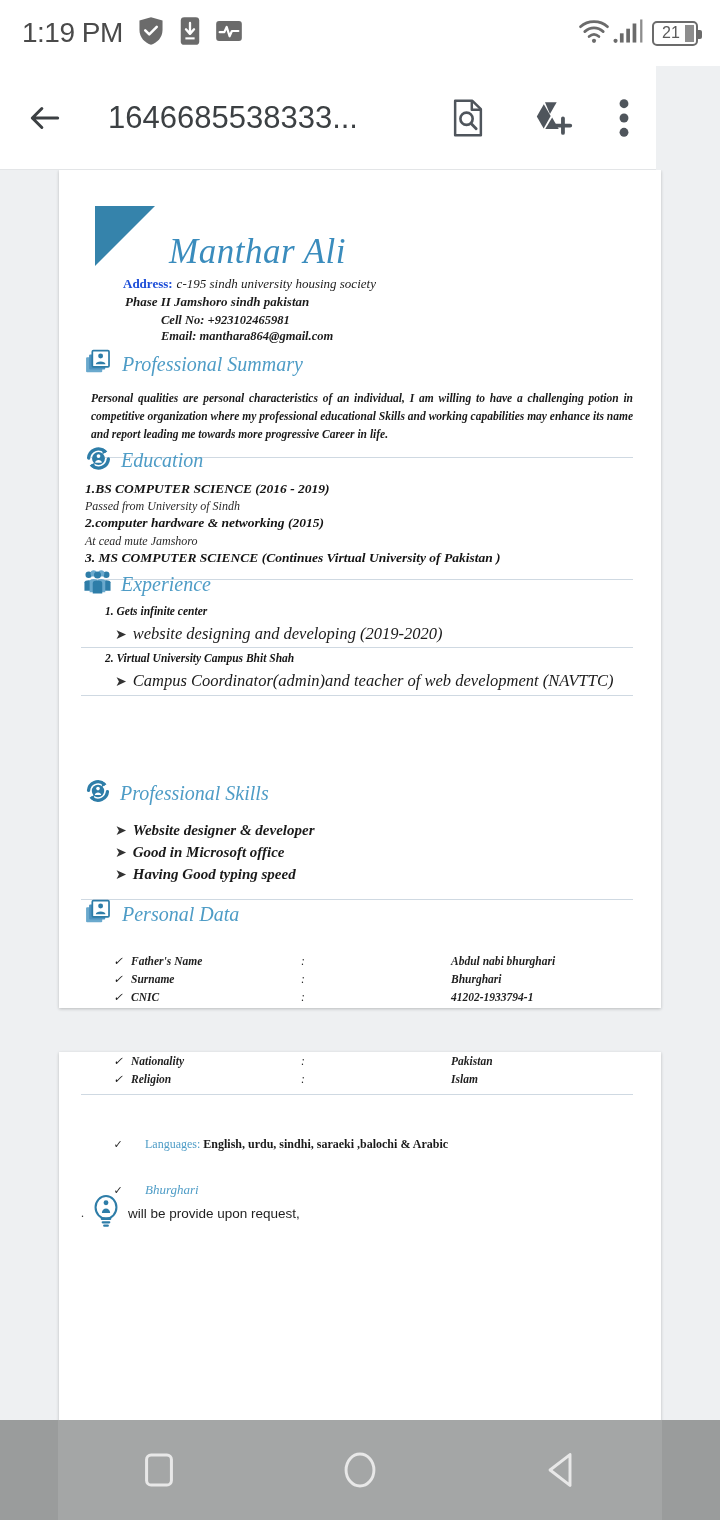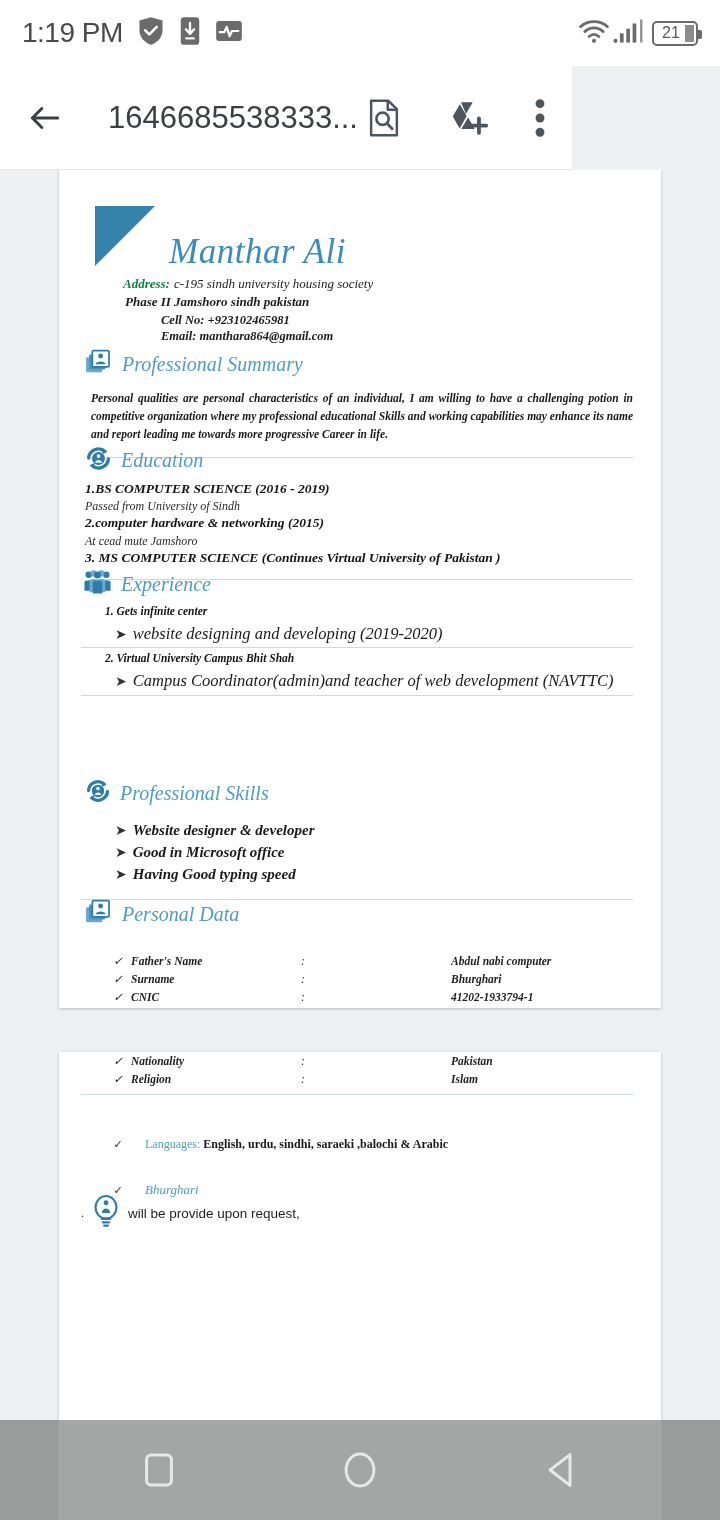--- a/index.html
+++ b/index.html
@@ -31,21 +31,21 @@
     width: 4px; height: 9px; background: #6b6b6b; border-radius: 0 2px 2px 0;
   }
   #battery-fill {
     position: absolute; right: 2px; top: 2px; bottom: 2px; width: 9px;
     background: #8d8d8d;
   }
   #battery-text { font-size: 16px; color: #5a5a5a; position: relative; z-index:2; padding-right:8px;}
 
   
   #app-bar {
-    position: absolute; top: 66px; left: 0; width: 572px; height: 104px;
+    position: absolute; top: 66px; left: 0; width: 656px; height: 104px;
     background: #ffffff; display: flex; align-items: center; padding: 0 26px;
     border-bottom: 1px solid #e3e5e7;
   }
   #doc-title {
     font-size: 31px; color: #3c4043; margin-left: 44px;
     font-family: "Liberation Sans", sans-serif;
     white-space: nowrap; overflow: hidden;
   }
   #app-bar-actions { margin-left: auto; display: flex; align-items: center; gap: 44px; }
   .tb-btn { display: flex; align-items: center; justify-content: center; cursor: pointer; }
@@ -70,21 +70,21 @@
     width: 0; height: 0;
     border-top: 60px solid #3583ab;
     border-right: 60px solid transparent;
   }
   #name-title {
     position: absolute; top: 62px; left: 110px;
     font-family: "Liberation Serif", serif;
     font-style: italic; font-size: 35px; color: #3a8cbd; letter-spacing: 0.5px;
   }
   .addr-block { position: absolute; left: 64px; top: 104px; }
-  .addr-label { font-style: italic; color: #15803d; font-size: 13px; font-weight: bold;}
+  .addr-label { color: #1d4ed8; font-size: 13px; font-weight: bold;}
   .addr-val { font-style: italic; color: #1c1c1c; font-size: 13px; font-weight: normal; }
   .addr-line2 { font-style: italic; color: #1c1c1c; font-size: 13px; font-weight: bold; margin-left: 2px; margin-top:2px;}
   .contact-block { position: absolute; left: 102px; top: 143px; line-height: 1.25; }
   .contact-line { font-style: italic; color: #1c1c1c; font-size: 12.5px; font-weight: bold; }
 
   .sec { position: relative; }
   .sec-head { display: flex; align-items: center; gap: 9px; }
   .sec-title {
     font-family: "Liberation Serif", serif; font-style: italic;
     font-size: 20px; color: #4e9cc6;
@@ -365,21 +365,21 @@
               </svg>
             </span>
             <span class="sec-title">Personal Data</span>
           </div>
           <table class="pd-table" style="margin-top:22px; margin-left:24px; width:92%;">
             <tbody>
                 <tr>
               <td class="pd-check">✓</td>
               <td class="pd-key">Father's Name</td>
               <td class="pd-colon">:</td>
-              <td class="pd-val">Abdul nabi computer</td>
+              <td class="pd-val">Abdul nabi bhurghari</td>
             </tr>
             <tr>
               <td class="pd-check">✓</td>
               <td class="pd-key">Surname</td>
               <td class="pd-colon">:</td>
               <td class="pd-val">Bhurghari</td>
             </tr>
             <tr>
               <td class="pd-check">✓</td>
               <td class="pd-key">CNIC</td>

